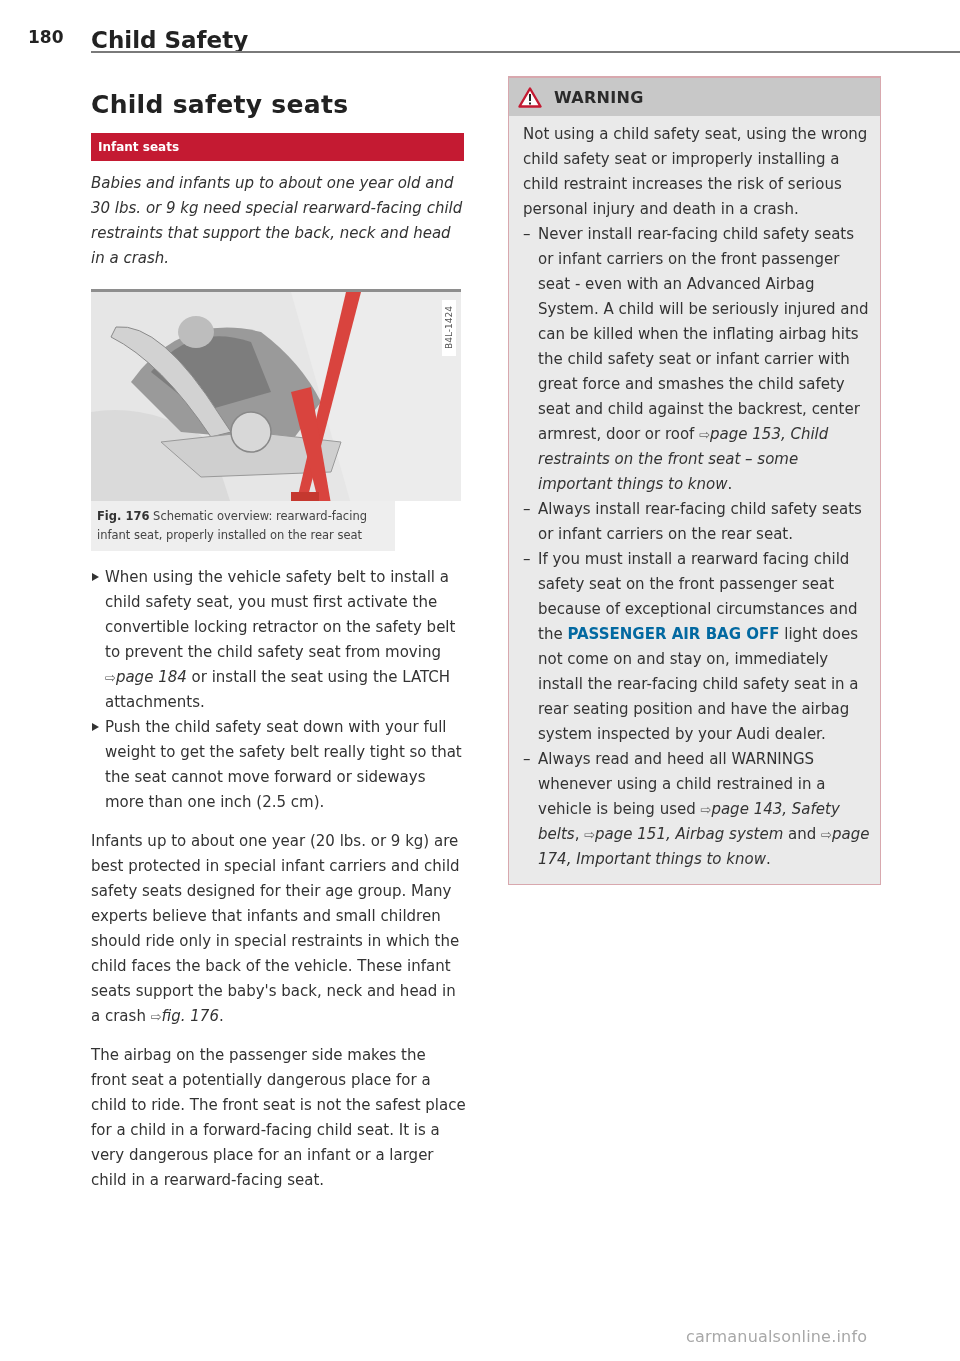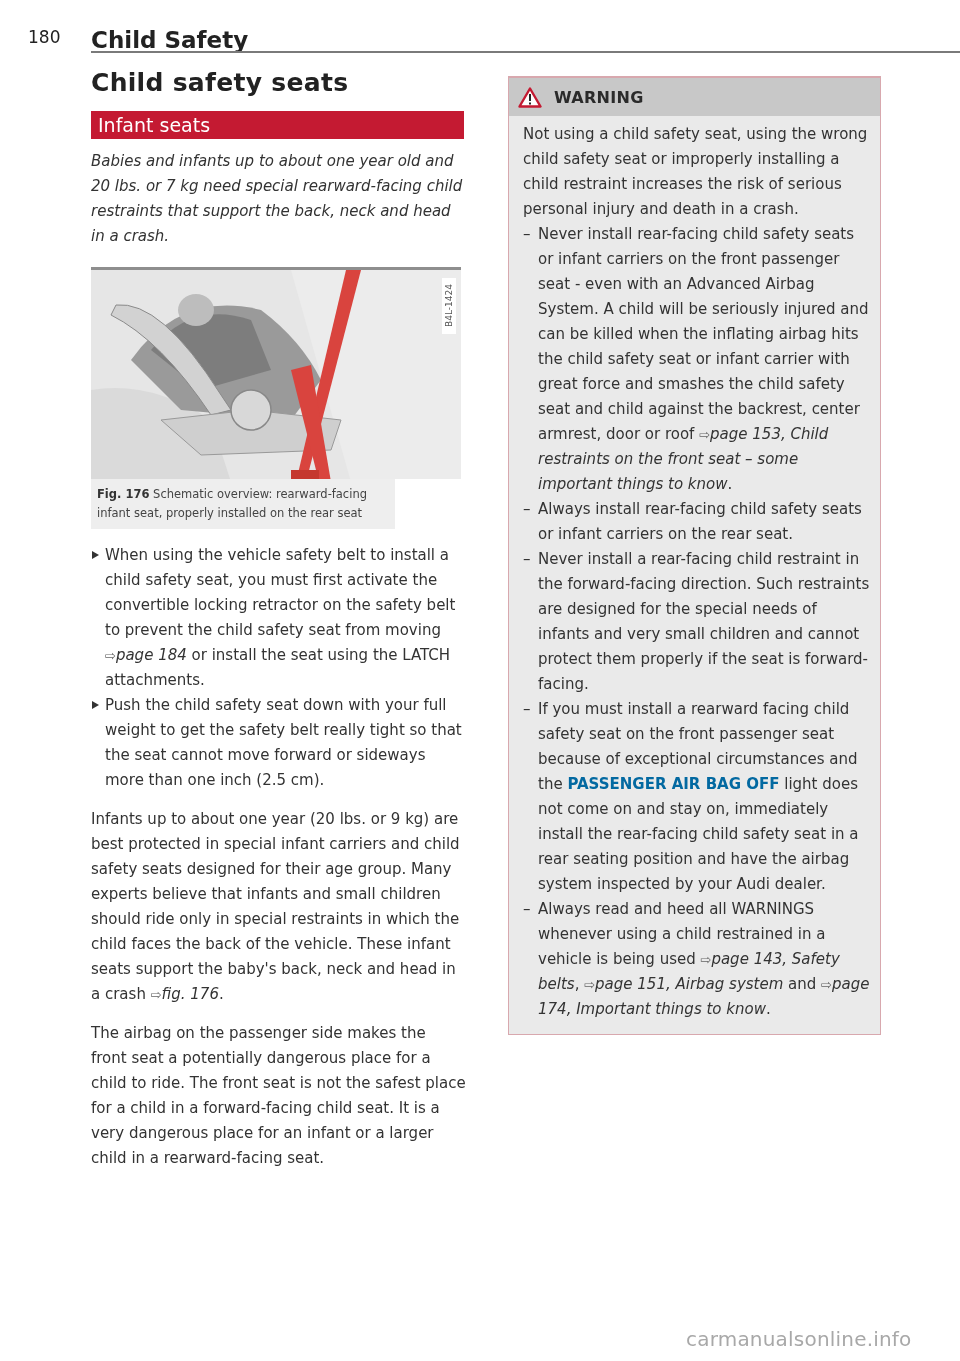--- a/index.html
+++ b/index.html
@@ -5,38 +5,38 @@
     * { box-sizing: border-box; margin: 0; padding: 0; }
     html, body { width: 960px; height: 1361px; background: #ffffff; }
     body {
       position: relative;
       font-family: "DejaVu Sans", "Liberation Sans", sans-serif;
       color: #2a2a2a;
       overflow: hidden;
     }
     .page-number {
       position: absolute; left: 28px; top: 27px;
-      font-size: 17px; font-weight: normal; color: #222;
+      font-size: 17px; font-weight: bold; color: #222;
     }
     .running-head {
       position: absolute; left: 91px; top: 27px;
       font-size: 23px; font-weight: bold; color: #222;
     }
     .head-rule {
       position: absolute; left: 91px; top: 51px; width: 869px; height: 2px;
       background: #7a7a7a;
     }
-    .left-col { position: absolute; left: 91px; top: 67px; width: 375px; }
+    .left-col { position: absolute; left: 91px; top: 89px; width: 375px; }
     .section-title {
       font-size: 25px; font-weight: bold; color: #222; letter-spacing: 0.3px;
       height: 40px; line-height: 32px;
     }
     .red-bar {
       background: #c41a32; color: #fff; height: 28px;
-      font-size: 19px; font-weight: normal; line-height: 28px; padding-left: 7px;
+      font-size: 12px; font-weight: bold; line-height: 28px; padding-left: 7px;
       width: 373px; margin-top: 4px;
     }
     .intro {
       font-style: italic; font-size: 15px; line-height: 25px;
       margin-top: 10px; color: #333;
     }
     .figure {
       position: relative; margin-top: 18px; width: 370px; height: 212px;
       background: #e4e4e4; border-top: 3px solid #8e8e8e; overflow: hidden;
     }
@@ -69,35 +69,35 @@
       background: #c8c8c8; height: 38px; display: flex; align-items: center; padding-left: 9px; text-align: center;
     }
     .warn-head span.title {
       font-size: 16px; font-weight: bold; color: #2a2a2a; margin-left: 12px; letter-spacing: 0.3px;
     }
     .warn-body { padding: 6px 10px 12px 14px; font-size: 15px; line-height: 25px; color: #333; }
     .dash { position: relative; padding-left: 15px; }
     .dash::before { content: "–"; position: absolute; left: 0; top: 0; }
     .bold { font-weight: bold; color: #0369a1; }
     .watermark {
-      position: absolute; left: 686px; top: 1327px; font-size: 20px; color: #a8a8a8;
+      position: absolute; left: 686px; top: 1327px; font-size: 16px; color: #a8a8a8;
       font-family: "DejaVu Sans", sans-serif; letter-spacing: 0.2px;
     }
   </style>
 </head>
 <body>
 
 <div class="page-number">180</div>
 <div class="running-head">Child Safety</div>
 <div class="head-rule"></div>
 
 <div class="left-col">
   <h1 class="section-title">Child safety seats</h1>
   <div class="red-bar">Infant seats</div>
-  <p class="intro">Babies and infants up to about one year old and 20 lbs. or 7 kg need special rearward-facing child restraints that support the back, neck and head in a crash.</p>
+  <p class="intro">Babies and infants up to about one year old and 30 lbs. or 9 kg need special rearward-facing child restraints that support the back, neck and head in a crash.</p>
 
   <div class="figure">
     <svg width="370" height="212" viewBox="0 0 370 212">
       <rect x="0" y="0" width="370" height="212" fill="#e6e6e6"></rect>
       <path d="M200 0 L370 0 L370 212 L260 212 Z" fill="#ececec"></path>
       <path d="M0 120 Q60 110 120 150 L140 212 L0 212 Z" fill="#dadada"></path>
       <path d="M40 90 Q90 20 170 40 Q210 70 230 110 L200 150 L90 140 Z" fill="#9a9a9a"></path>
       <path d="M60 80 Q100 30 160 50 L180 100 L110 120 Z" fill="#7d7d7d"></path>
       <ellipse cx="105" cy="40" rx="18" ry="16" fill="#bdbdbd"></ellipse>
       <path d="M25 35 Q70 30 130 125 L140 140 L120 145 Q70 70 20 45 Z" fill="#d2d2d2" stroke="#8a8a8a" stroke-width="1"></path>
@@ -137,21 +137,20 @@
       <rect x="11" y="15.5" width="2" height="2" fill="#222"></rect>
     </svg>
     <span class="title">WARNING</span>
   </div>
   <div class="warn-body">
     <p>Not using a child safety seat, using the wrong child safety seat or improperly installing a child restraint increases the risk of serious personal injury and death in a crash.</p>
     <div class="dash">
       <span>Never install rear-facing child safety seats or infant carriers on the front passenger seat - even with an Advanced Airbag System. A child will be seriously injured and can be killed when the inflating airbag hits the child safety seat or infant carrier with great force and smashes the child safety seat and child against the backrest, center armrest, door or roof </span><span class="arrow">⇨</span><span class="xref">page 153, Child restraints on the front seat – some important things to know</span><span>.</span>
     </div>
     <div class="dash">Always install rear-facing child safety seats or infant carriers on the rear seat.</div>
-    <div class="dash">Never install a rear-facing child restraint in the forward-facing direction. Such restraints are designed for the special needs of infants and very small children and cannot protect them properly if the seat is forward-facing.</div>
     <div class="dash">
       <span>If you must install a rearward facing child safety seat on the front passenger seat because of exceptional circumstances and the </span><span class="bold">PASSENGER AIR BAG OFF</span><span> light does not come on and stay on, immediately install the rear-facing child safety seat in a rear seating position and have the airbag system inspected by your Audi dealer.</span>
     </div>
     <div class="dash">
       <span>Always read and heed all WARNINGS whenever using a child restrained in a vehicle is being used </span><span class="arrow">⇨</span><span class="xref">page 143, Safety belts</span><span>, </span><span class="arrow">⇨</span><span class="xref">page 151, Airbag system</span><span> and </span><span class="arrow">⇨</span><span class="xref">page 174, Important things to know</span><span>.</span>
     </div>
   </div>
 </div>
 
 <div class="watermark">carmanualsonline.info</div>

